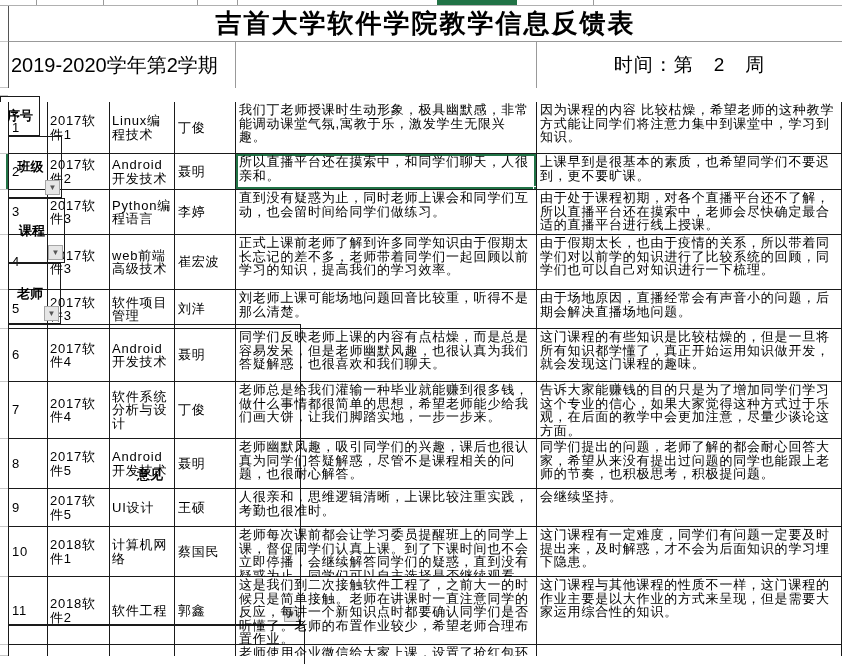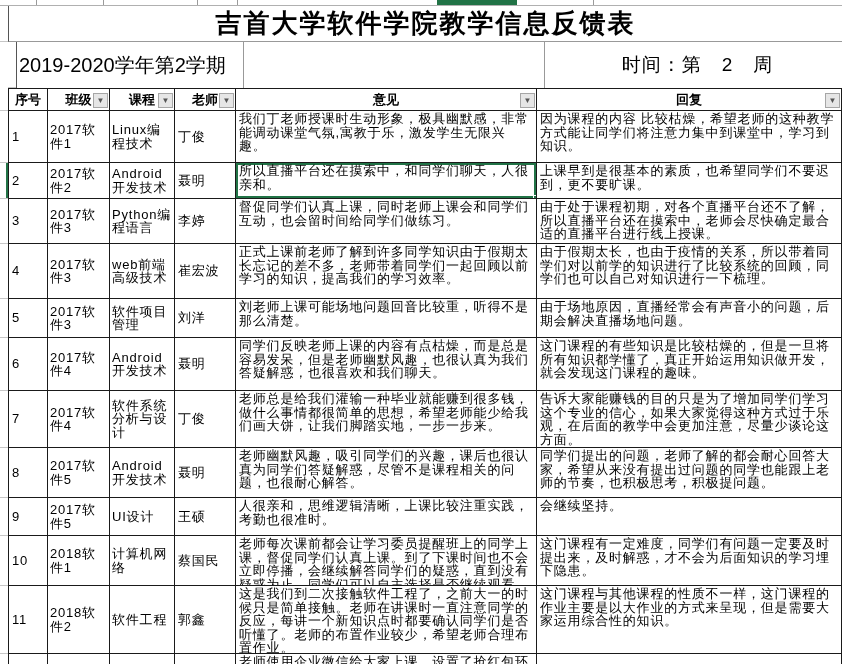--- a/index.html
+++ b/index.html
@@ -17,32 +17,32 @@
   .row{display:flex; align-items:stretch;}
   .gutter-cell{width:8px; flex:0 0 8px; background:#fff; border-bottom:1px solid var(--gridlite); position:relative;}
   
   .title-row{height:36px;}
   .title-cell{
     flex:1; border-left:1px solid #555; border-bottom:1px solid #999;
     display:flex; align-items:center; justify-content:center;
     font-size:26px; font-weight:bold; letter-spacing:2px;
   }
   
-  .sub-row{height:46px;padding-left:8px;}
+  .sub-row{height:46px;}
   .sub-left{
     width:228px; flex:0 0 228px; border-left:1px solid #555; border-right:1px solid #999;
     display:flex; align-items:center; padding-left:2px; font-size:20px;
   }
   .sub-mid{width:301px; flex:0 0 301px; border-right:1px solid #999;}
   .sub-right{
     width:305px; flex:0 0 305px; display:flex; align-items:center; justify-content:center;
     font-size:19px; letter-spacing:1px;
   }
   
-  .header-row{height:23px;}
+  .header-row{height:14px;flex-direction:column;}
   .hcell{
     position:relative; border-top:1px solid var(--border); border-right:1px solid var(--border);
     border-bottom:1px solid var(--border);
     display:flex; align-items:center; justify-content:center;
     font-size:13px; font-weight:bold;
   }
   .hcell.first{border-left:1px solid var(--border);}
   .fbtn{
     position:absolute; right:1px; bottom:2px; width:15px; height:15px;
     background:#e6e6e6; border:1px solid #a6a6a6; color:#555;
@@ -163,21 +163,21 @@
     <div class="cell c-reply">上课早到是很基本的素质，也希望同学们不要迟到，更不要旷课。</div>
   </div>
 
   <div class="trow" style="height: 45px;">
     <div class="gutter-cell"></div>
     <div class="cell c-no">3</div>
     <div class="cell c-class">2017软件3</div>
     <div class="cell c-course">Python编程语言</div>
     <div class="cell c-teacher">李婷</div>
     <div class="cell c-opinion">
-      <span class="txt">督促同学们认真上课，同时老师上课会和同学们互动，也会留时间给同学们做练习。</span>
+      <span class="txt">直到没有疑惑为止，同时老师上课会和同学们互动，也会留时间给同学们做练习。</span>
       
     </div>
     <div class="cell c-reply">由于处于课程初期，对各个直播平台还不了解，所以直播平台还在摸索中，老师会尽快确定最合适的直播平台进行线上授课。</div>
   </div>
 
   <div class="trow" style="height: 55px;">
     <div class="gutter-cell"></div>
     <div class="cell c-no">4</div>
     <div class="cell c-class">2017软件3</div>
     <div class="cell c-course">web前端高级技术</div>

